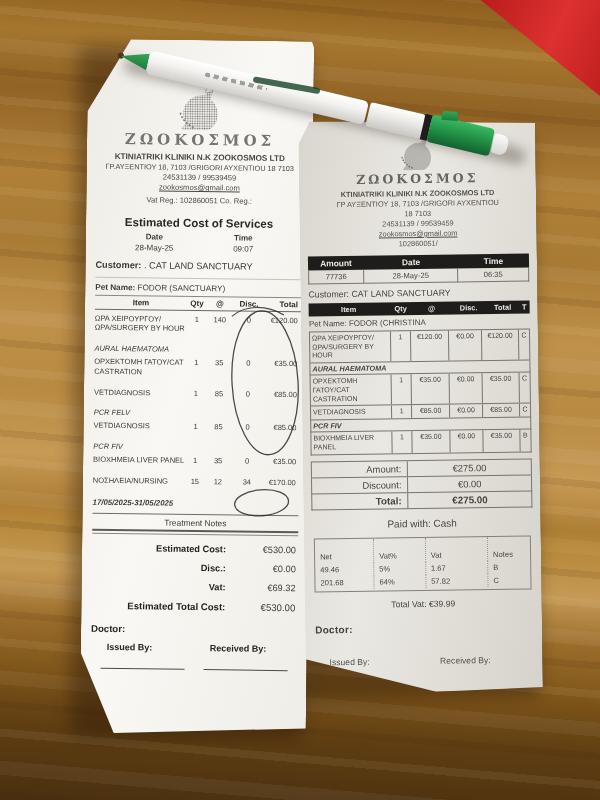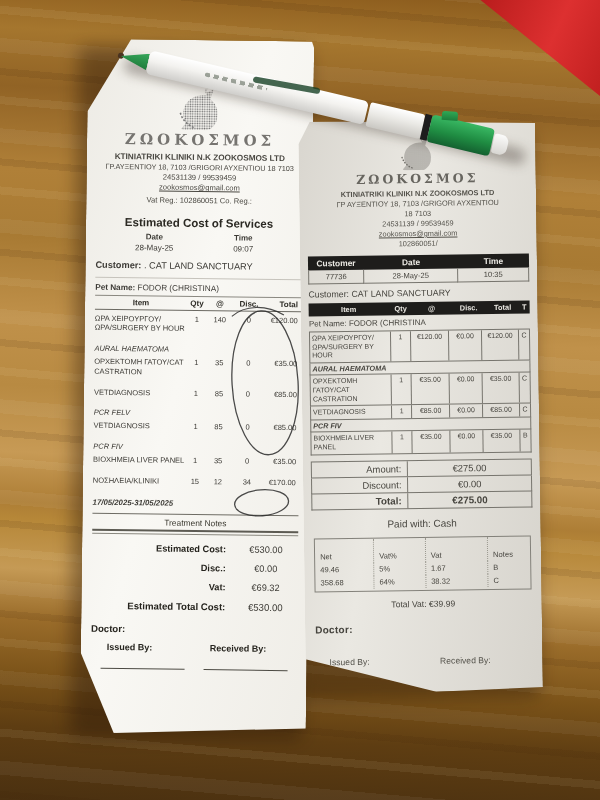--- a/index.html
+++ b/index.html
@@ -72,21 +72,21 @@
   .lt-row{display:grid;grid-template-columns:92px 20px 26px 32px 1fr;font-size:7.5px;
     line-height:1.3;margin:4px 0 0;}
   .lt-note{font-size:7.5px;font-style:italic;margin:9px 0 2px;}
   .gap{margin-top:11px;}
   .lt-dates{font-size:7.8px;font-style:italic;font-weight:bold;margin:12px 0 6px;}
   .rule{border-top:1px solid #6e6c64;}
   .tnotes{text-align:center;font-size:8.4px;margin:3px 0 2px;color:#3a382f;}
   .rule-dbl{border-top:2px solid #5d5b53;border-bottom:1px solid #8a887f;height:2px;margin-bottom:8px;}
   .tot-row{display:grid;grid-template-columns:1fr 62px;font-size:9.2px;margin:9px 0;align-items:baseline;}
   .tot-row .lab{text-align:right;font-weight:bold;padding-right:10px;color:#26241e;}
-  .tot-row .val{text-align:center;padding-right:2px;}
+  .tot-row .val{text-align:right;padding-right:2px;}
   .tot-big{font-size:9.6px;}
   .doctor{font-weight:bold;font-size:9.6px;margin:12px 0 8px;color:#26241e;}
   .sig{display:grid;grid-template-columns:1fr 1fr;font-size:9px;font-weight:bold;color:#26241e;}
   .sig .cell{padding-left:16px;}
   .sigline{border-bottom:1.4px solid #4c4a43;height:16px;width:82%;margin-left:10px;}
   .pen-marks{position:absolute;left:0;top:0;z-index:15;pointer-events:none;}
 
   
   .inv-bar,.inv-vals{display:grid;grid-template-columns:56px 94px 1fr;}
   .inv-bar{background:#1e1d1b;color:#eceae4;font-size:8.4px;font-weight:bold;
@@ -181,21 +181,21 @@
         <div class="lab">Time</div>
         <div>09:07</div>
       </div>
     </div>
     <div class="cust">
       <b>Customer:</b>
       <span>. CAT LAND SANCTUARY</span>
     </div>
     <div class="pet">
       <b>Pet Name:</b>
-      <span>FODOR (CHRISTINA)</span>
+      <span>FODOR (SANCTUARY)</span>
     </div>
 
     <div class="lt-head">
       <span class="i">Item</span>
       <span class="c">Qty</span>
       <span class="c">@</span>
       <span class="c">Disc.</span>
       <span class="r">Total</span>
     </div>
 
@@ -231,21 +231,21 @@
     </div>
     <div class="lt-note gap">PCR FIV</div>
     <div class="lt-row">
       <span>ΒΙΟΧΗΜΕΙΑ LIVER PANEL</span>
       <span class="c">1</span>
       <span class="c">35</span>
       <span class="c">0</span>
       <span class="r">€35.00</span>
     </div>
     <div class="lt-row gap">
-      <span>ΝΟΣΗΛΕΙΑ/KLINIKI</span>
+      <span>ΝΟΣΗΛΕΙΑ/NURSING</span>
       <span class="c">15</span>
       <span class="c">12</span>
       <span class="c">34</span>
       <span class="r">€170.00</span>
     </div>
     <div class="lt-dates">17/05/2025-31/05/2025</div>
 
     <div class="rule"></div>
     <div class="tnotes">Treatment Notes</div>
     <div class="rule-dbl"></div>
@@ -296,28 +296,28 @@
       <div class="brand">ΖΩΟΚΟΣΜΟΣ</div>
       <div class="hline clinic">KTINIATRIKI KLINIKI N.K ZOOKOSMOS LTD</div>
       <div class="hline">ΓΡ ΑΥΞΕΝΤΙΟΥ 18, 7103 /GRIGORI AYXENTIOU</div>
       <div class="hline">18 7103</div>
       <div class="hline">24531139 / 99539459</div>
       <div class="hline email">zookosmos@gmail.com</div>
       <div class="hline">102860051/</div>
     </div>
 
     <div class="inv-bar">
-      <span>Customer</span>
+      <span>Amount</span>
       <span>Date</span>
       <span>Time</span>
     </div>
     <div class="inv-vals">
       <span>77736</span>
       <span>28-May-25</span>
-      <span>10:35</span>
+      <span>06:35</span>
     </div>
 
     <div class="rcust">
       <span>Customer:</span>
       <span>CAT LAND SANCTUARY</span>
     </div>
 
     <div class="it-bar">
       <span>Item</span>
       <span>Qty</span>
@@ -388,23 +388,23 @@
         <span>Vat</span>
         <span>Notes</span>
       </div>
       <div class="vat-r">
         <span>49.46</span>
         <span>5%</span>
         <span>1.67</span>
         <span>B</span>
       </div>
       <div class="vat-r" style="padding-bottom:2px">
-        <span>358.68</span>
+        <span>201.68</span>
         <span>64%</span>
-        <span>38.32</span>
+        <span>57.82</span>
         <span>C</span>
       </div>
     </div>
 
     <div class="totalvat">Total Vat: €39.99</div>
     <div class="rdoctor">Doctor:</div>
     <div class="rsig">
       <div class="cell">Issued By:</div>
       <div class="cell">Received By:</div>
     </div>

